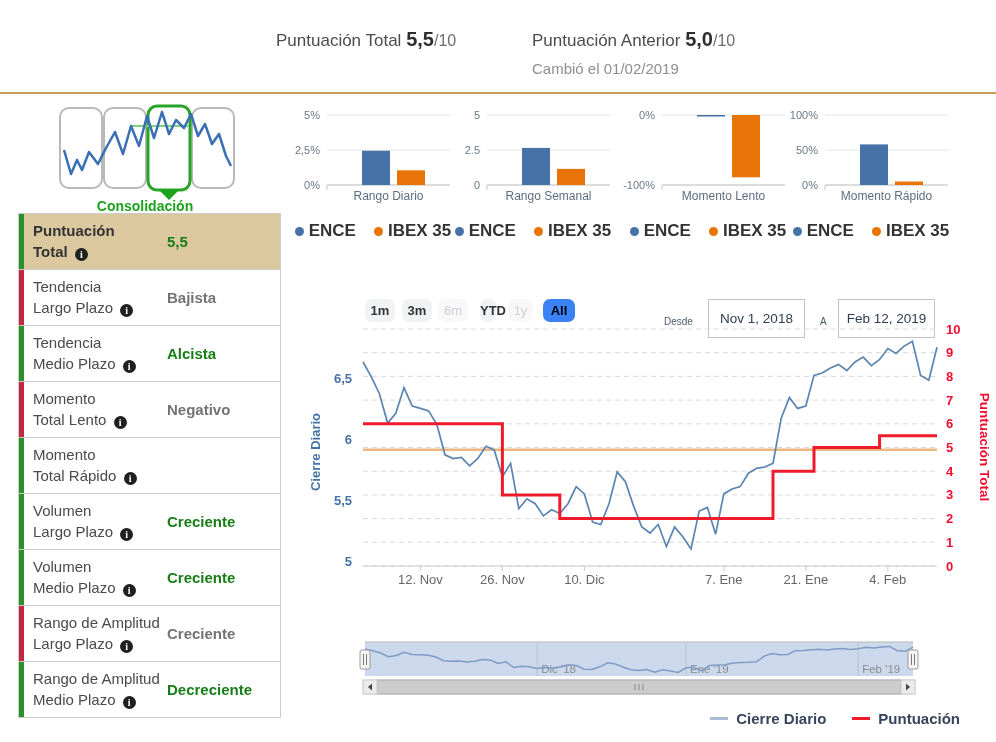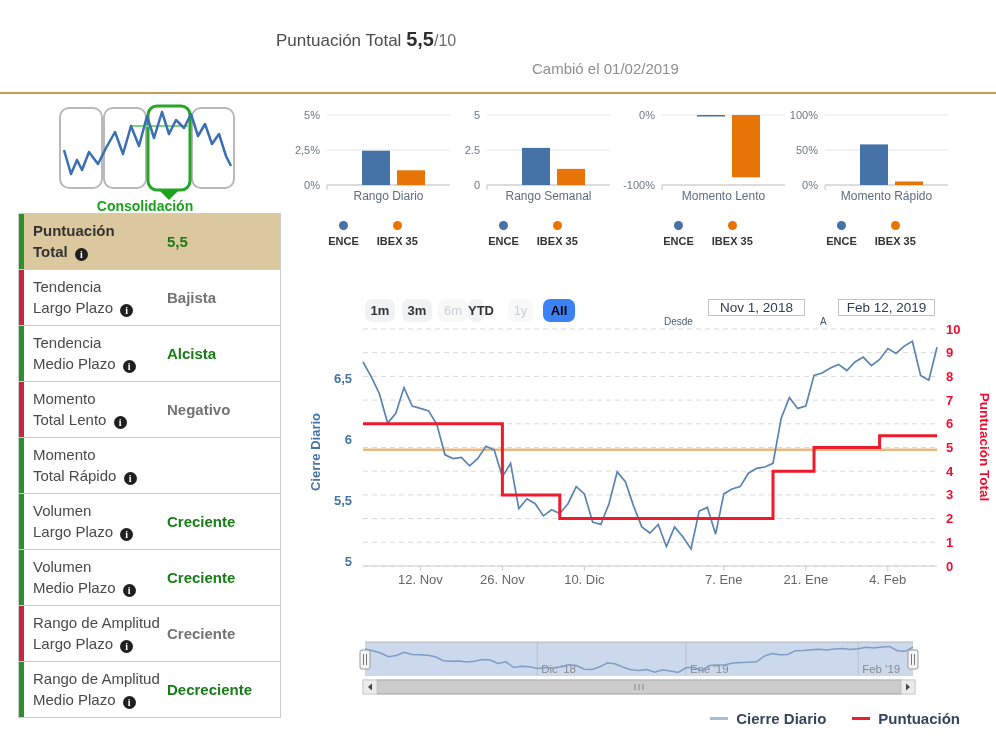--- a/index.html
+++ b/index.html
@@ -26,50 +26,52 @@
   .ind-row.hl .ind-label{font-weight:bold;color:#333;}
   .ind-value{position:absolute;left:148px;top:0;height:100%;display:flex;align-items:center;
              font-size:15px;font-weight:bold;}
   .val-green{color:#177d17;} .val-red{color:#737373;}
   .info-ic{display:inline-block;width:13px;height:13px;border-radius:50%;background:#1f1f1f;
            color:#fff;font-size:10px;font-weight:bold;text-align:center;line-height:13px;
            font-family:"Liberation Serif",serif;vertical-align:-1px;margin-left:3px;}
   
   .mini{position:absolute;top:103px;width:172px;}
   .mini-legend{display:flex;justify-content:center;gap:18px;margin-top:14px;}
-  .mini-legend .itm{display:flex;align-items:center;gap:5px;font-size:11px;font-weight:bold;color:#333;flex-direction:column;}
+  .mini-legend .itm{display:flex;align-items:center;gap:5px;font-size:17px;font-weight:bold;color:#333;}
   .dot{width:9px;height:9px;border-radius:50%;display:inline-block;}
   
   .rng-btn{position:absolute;top:299px;height:23px;border:none;border-radius:7px;
            background:#f1f2f3;font-family:inherit;font-size:13px;font-weight:600;color:#333;
            padding:0;cursor:pointer;}
   .rng-btn.disabled{background:#f8f8f8;color:#ccd0d4;font-weight:normal;cursor:default;}
   .rng-btn.selected{background:#3b82f6;color:#000;font-weight:bold;}
   .date-lbl{position:absolute;top:316px;font-size:10px;color:#4a5b6e;}
-  .date-inp{position:absolute;top:299px;width:97px;height:17px;border:1px solid #c3c3c3;
+  .date-inp{position:absolute;top:299px;width:97px;height:39px;border:1px solid #c3c3c3;
             font-family:inherit;font-size:13.5px;color:#2c3e50;text-align:center;padding:0;box-sizing:border-box;}
   
   svg text{font-family:"Liberation Sans",sans-serif;}
   .main-chart{position:absolute;left:290px;top:322px;}
   .nav-chart{position:absolute;left:290px;top:640px;}
   
   .btm-legend{position:absolute;right:36px;top:710px;display:flex;gap:26px;align-items:center;}
   .btm-legend .itm{display:flex;align-items:center;gap:8px;font-size:15px;font-weight:bold;color:#36455b;}
   .leg-line{display:inline-block;width:18px;height:3px;}
 </style>
 </head>
 <body>
 
 <div class="page">
 
   <div class="hdr-item" style="left:276px;">
     <span class="hdr-line1"><span>Puntuación Total</span>
       <b>5,5</b><span class="hdr-suffix">/10</span></span>
   </div>
   <div class="hdr-item" style="left:532px;">
+    <span class="hdr-line1"><span>Puntuación Anterior</span>
+      <b>5,0</b><span class="hdr-suffix">/10</span></span>
     <div class="hdr-line2">Cambió el 01/02/2019</div>
   </div>
   <div class="gold-rule"></div>
 
   <div class="phase-wrap">
     <svg width="186" height="98" viewBox="0 0 186 98">
       <rect x="8" y="4" width="42" height="80" rx="9" fill="#fff" stroke="#b9b9b9" stroke-width="2"></rect>
       <rect x="52" y="4" width="42" height="80" rx="9" fill="#fff" stroke="#b9b9b9" stroke-width="2"></rect>
       <rect x="140" y="4" width="42" height="80" rx="9" fill="#fff" stroke="#b9b9b9" stroke-width="2"></rect>
       <rect x="96" y="2" width="42" height="84" rx="9" fill="#fff" stroke="#28a428" stroke-width="3"></rect>
@@ -299,16 +301,16 @@
         <span>Cierre Diario</span>
       </div>
       <div class="itm">
         <span class="leg-line" style="background: rgb(238, 27, 44);"></span>
         <span>Puntuación</span>
       </div>
     </div>
 <button class="rng-btn" style="left: 365px; width: 30px;">1m</button>
     <button class="rng-btn" style="left: 402px; width: 30px;">3m</button>
     <button class="rng-btn disabled" style="left: 438px; width: 30px;">6m</button>
-    <button class="rng-btn" style="left: 468px; width: 16px;">YTD</button>
+    <button class="rng-btn" style="left: 480px; width: 16px;">YTD</button>
     <button class="rng-btn disabled" style="left: 508px; width: 25px;">1y</button>
     <button class="rng-btn selected" style="left: 543px; width: 32px;">All</button>
   </div>
 
 </body></html>

